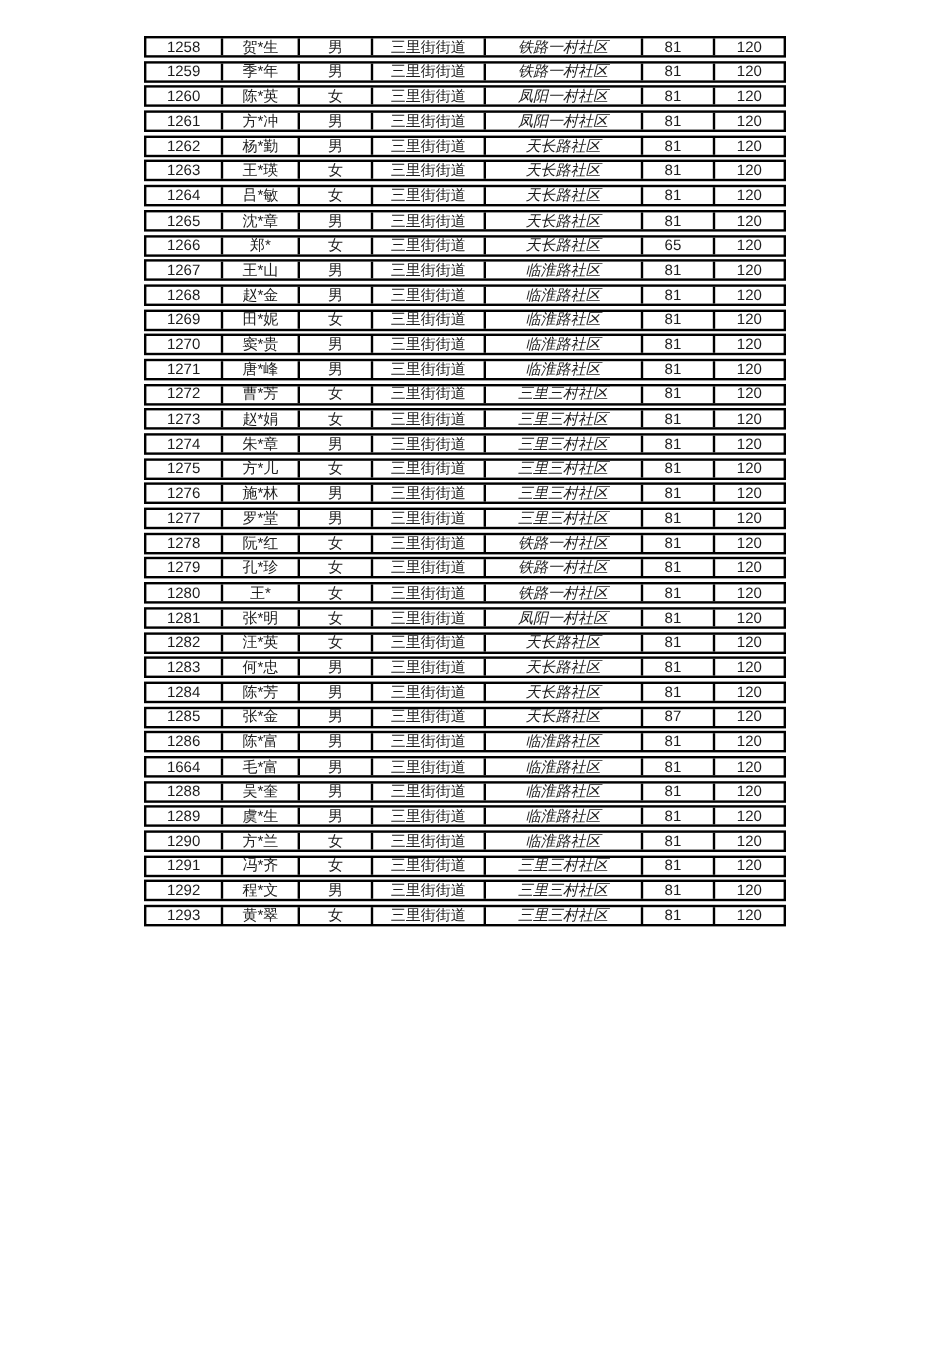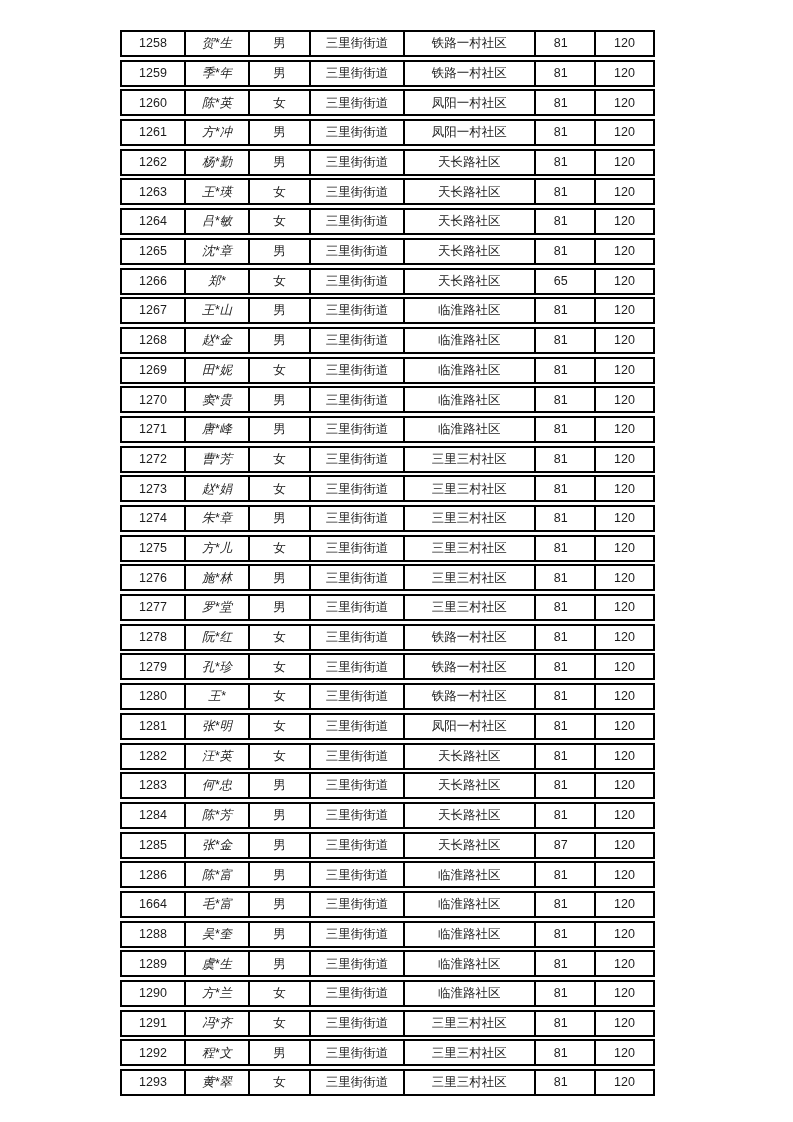--- a/index.html
+++ b/index.html
@@ -17,41 +17,41 @@
   }
   .doc-table {
     position: absolute;
     left: 120px;
     top: 30px;
     width: 535px;
   }
   .t-row {
     display: flex;
     width: 535px;
-    height: 27px;
+    height: 18px;
     border: 2px solid #000000;
     margin-bottom: 2.7px;
     background: #ffffff;
     align-items: stretch;
   }
   .t-cell {
     display: flex;
     align-items: center;
     justify-content: center;
     font-size: 12.5px;
     line-height: 1;
     white-space: nowrap;
     overflow: hidden;
   }
   .t-cell + .t-cell { border-left: 2px solid #000000; }
   .c0 { width: 63px; }
-  .c1 { width: 65px; font-style: italic; }
+  .c1 { width: 65px; }
   .c2 { width: 62px; }
   .c3 { width: 95px; }
-  .c4 { width: 133px; }
+  .c4 { width: 133px; font-style: italic; }
   .c5 { width: 53px; }
   .c6 { width: 60px; margin-left: 8px; }
 </style>
 </head>
 <body>
 
 <div class="doc-table">
     <div class="t-row">
       <div class="t-cell c0">1258</div>
       <div class="t-cell c1">贺*生</div>

